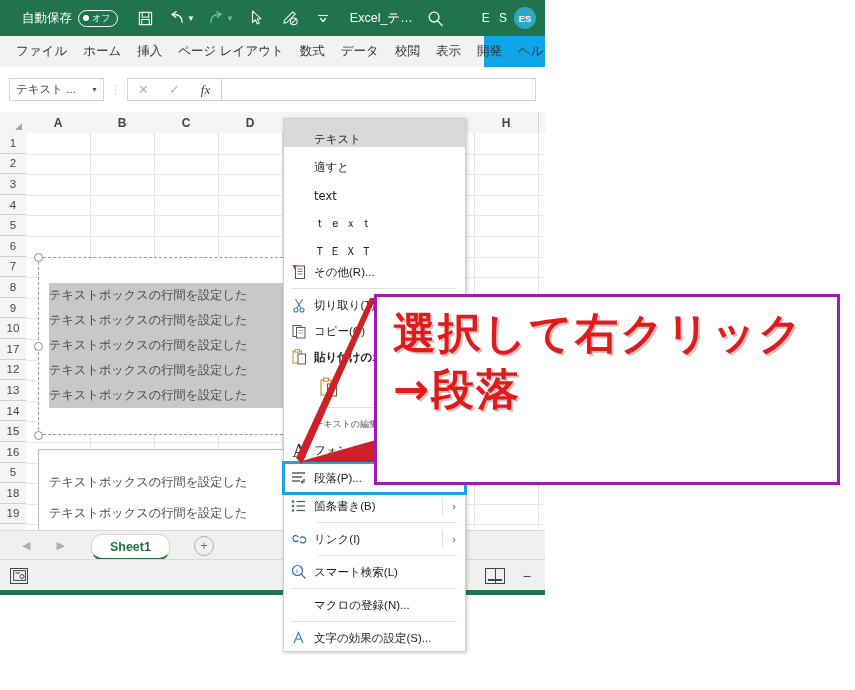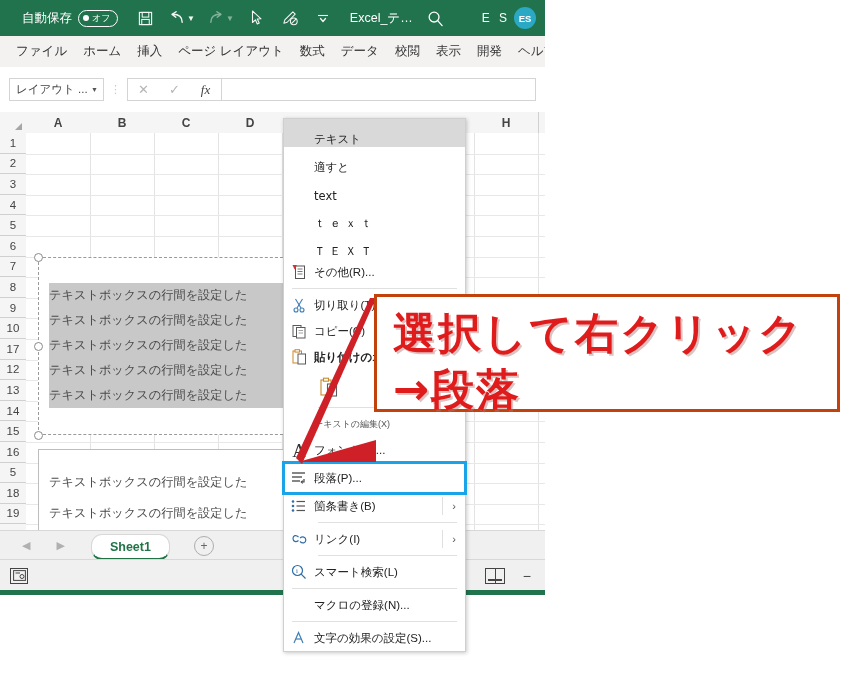--- a/index.html
+++ b/index.html
@@ -25,21 +25,21 @@
   .tb-icon{width:26px;height:26px;display:flex;align-items:center;justify-content:center;color:#ffffff;opacity:.95;}
   .tb-icon.dim{opacity:.45;}
   .tb-caret{font-size:8px;color:#ffffff;margin-left:-3px;margin-right:2px;opacity:.95;}
   .tb-caret.dim{opacity:.45;}
   .tb-filename{color:#ffffff;font-size:12.5px;margin-left:14px;white-space:nowrap;}
   .tb-search{margin-left:14px;color:#ffffff;}
   .tb-initials{color:#ffffff;font-size:12px;letter-spacing:3px;margin-left:38px;}
   .avatar{width:22px;height:22px;border-radius:50%;background:#2aa8c4;color:#ffffff;font-size:9.5px;display:flex;align-items:center;justify-content:center;margin-left:4px;font-weight:bold;}
 
   
-  .ribbon{position:absolute;left:0;top:36px;width:545px;height:31px;background:#f3f2f1;display:flex;align-items:center;border-bottom:5px solid #4c1d95;}
+  .ribbon{position:absolute;left:0;top:36px;width:484px;height:31px;background:#f3f2f1;display:flex;align-items:center;border-bottom:5px solid #4c1d95;}
   .rb-tab{font-size:12.5px;color:#333333;padding:0 8px;white-space:nowrap;}
   .rb-tab:first-child{margin-left:8px;}
 
   
   .formulabar{position:absolute;left:0;top:67px;width:545px;height:45px;background:#ffffff;display:flex;align-items:center;}
   .namebox{margin-left:9px;width:95px;height:23px;border:1px solid #d4d4d4;background:#ffffff;display:flex;align-items:center;font-size:11.5px;color:#444;box-sizing:border-box;}
   .namebox .nb-txt{margin-left:6px;white-space:nowrap;overflow:hidden;flex:1;}
   .namebox .nb-arrow{font-size:7px;color:#555;margin-right:5px;}
   .fb-dots{color:#c8c8c8;font-size:11px;margin:0 6px;letter-spacing:0;}
   .fb-btns{display:flex;align-items:center;border:1px solid #d4d4d4;height:23px;box-sizing:border-box;background:#ffffff;}
@@ -98,21 +98,21 @@
   .mi.paragraph{outline:3px solid #1aa3e8;outline-offset:-1px;position:relative;z-index:5;height:30px;}
   .sep{height:1px;background:#e0e0e0;margin:3px 8px 3px 34px;}
   .sep.full{margin-left:8px;}
   .style-txt{font-family:"DejaVu Sans","Liberation Sans",sans-serif;}
   .sp1{letter-spacing:4px;}
 
   
   svg{display:block;}
 
   
-  .callout{position:absolute;left:374px;top:294px;width:466px;height:118px;background:#ffffff;border:3px solid #c2410c;box-sizing:border-box;z-index:60;}
+  .callout{position:absolute;left:374px;top:294px;width:466px;height:191px;background:#ffffff;border:3px solid #a21caf;box-sizing:border-box;z-index:60;}
   .callout .l1{position:absolute;left:16px;top:8px;font-size:43px;color:#e01b1b;font-family:"DejaVu Sans","Liberation Sans",sans-serif;font-weight:bold;letter-spacing:2px;white-space:nowrap;text-shadow:2px 2px 0 rgba(180,120,120,.45);}
   .callout .l2{position:absolute;left:16px;top:64px;font-size:43px;color:#e01b1b;font-family:"DejaVu Sans","Liberation Sans",sans-serif;font-weight:bold;letter-spacing:2px;white-space:nowrap;text-shadow:2px 2px 0 rgba(180,120,120,.45);}
   .pointer{position:absolute;left:290px;top:290px;width:110px;height:180px;z-index:55;pointer-events:none;}
 </style>
 </head>
 <body>
 
 <div id="root">
 
   <div class="excel-window">
@@ -187,21 +187,21 @@
       <span class="rb-tab">数式</span>
       <span class="rb-tab">データ</span>
       <span class="rb-tab">校閲</span>
       <span class="rb-tab">表示</span>
       <span class="rb-tab">開発</span>
       <span class="rb-tab">ヘルプ</span>
     </div>
 
     <div class="formulabar">
       <div class="namebox">
-        <span class="nb-txt">レイアウト ...</span>
+        <span class="nb-txt">テキスト ...</span>
         <span class="nb-arrow">▼</span>
       </div>
       <span class="fb-dots">⋮</span>
       <div class="fb-btns">
         <span class="fb-btn">✕</span>
         <span class="fb-btn">✓</span>
         <span class="fb-btn fx">fx</span>
       </div>
       <div class="fb-input"></div>
     </div>

